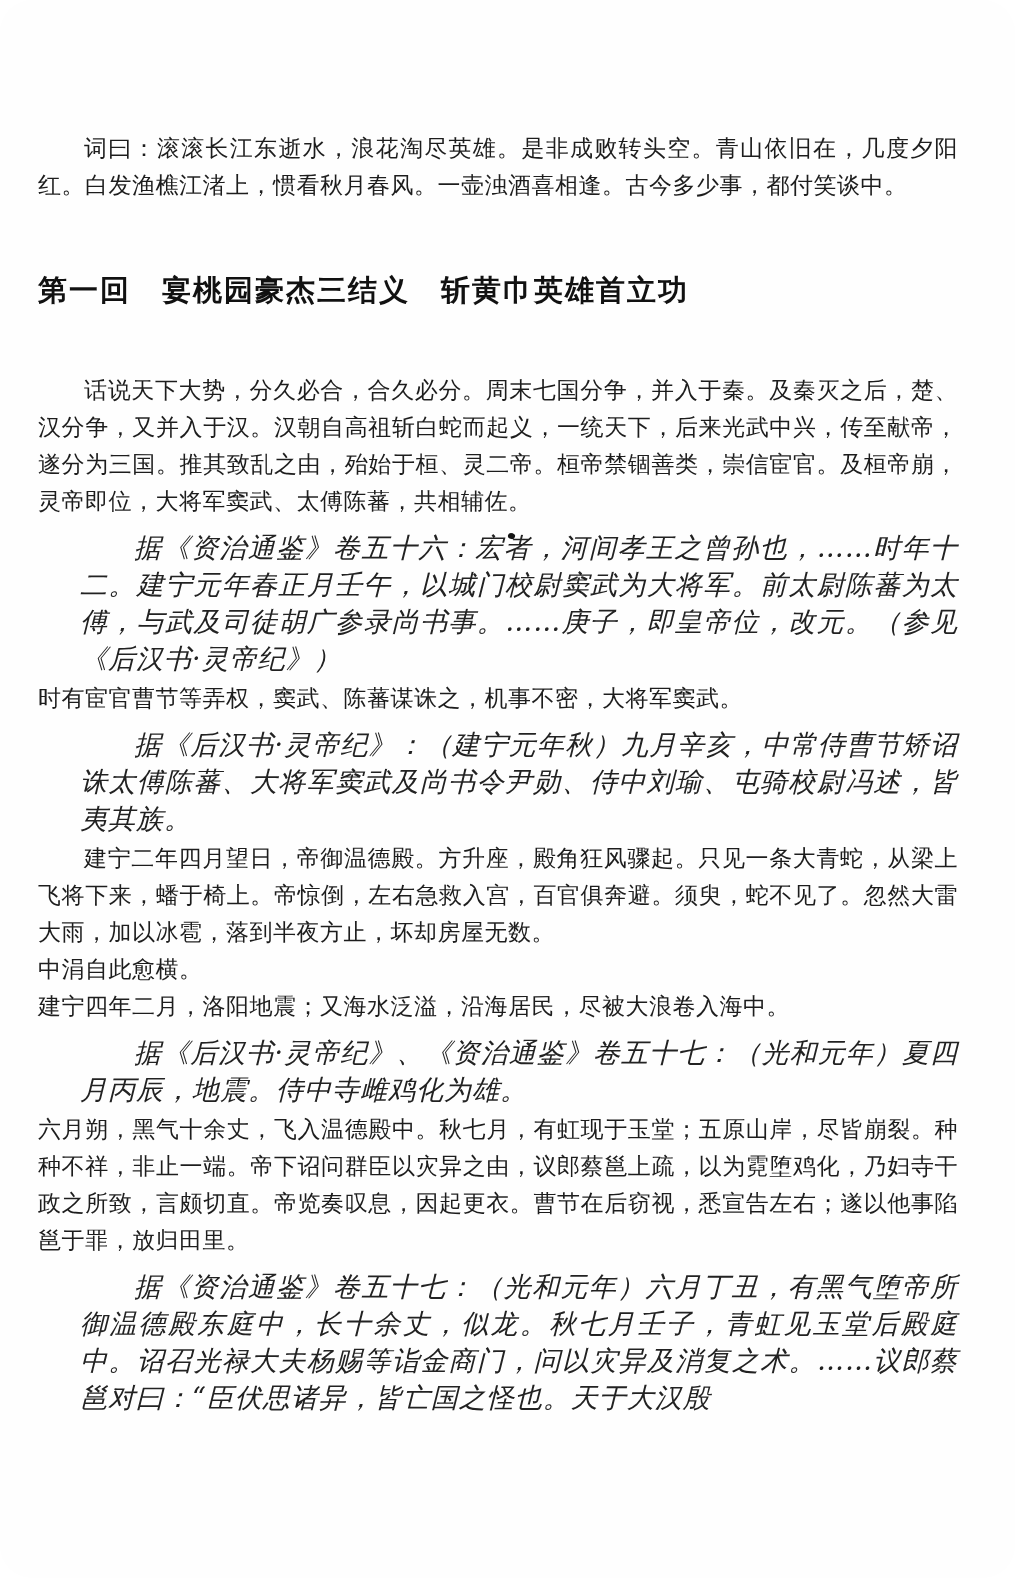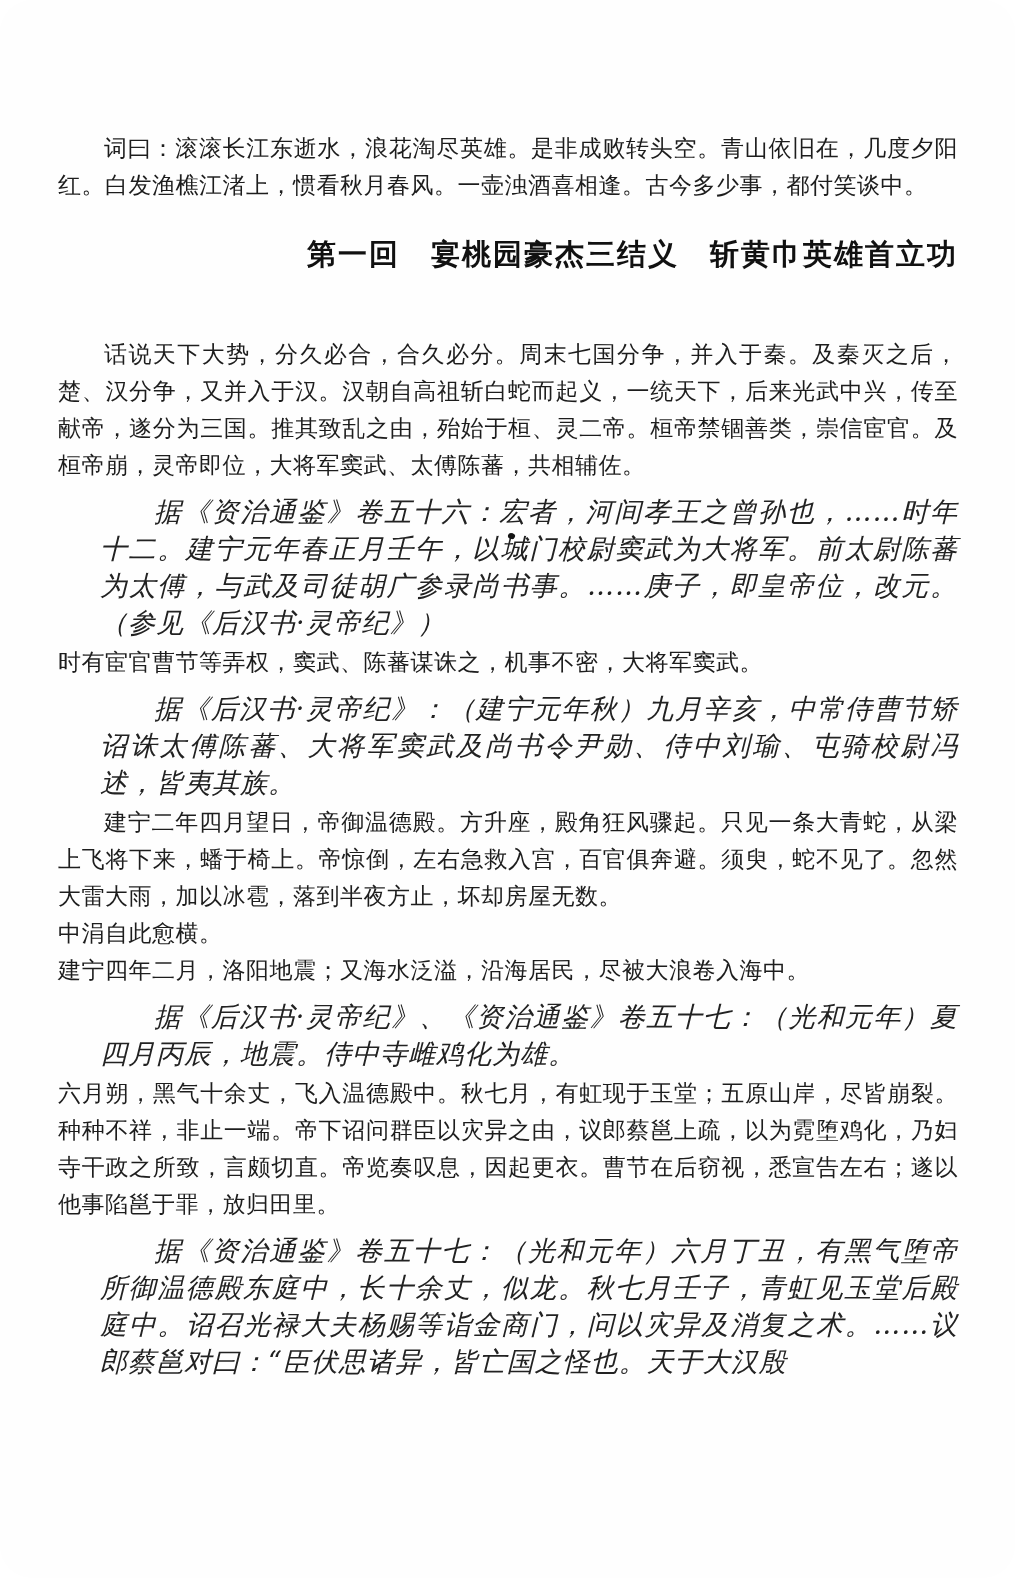--- a/index.html
+++ b/index.html
@@ -7,21 +7,21 @@
     padding: 0;
     background: #ffffff;
   }
   .page {
     position: relative;
     width: 1015px;
     height: 1578px;
     margin: 0 auto;
     background: #fefefe;
     box-sizing: border-box;
-    padding: 130px 57px 20px 58px;
+    padding: 130px 57px 20px 38px;
     color: #1d1d1d;
     font-family: "Liberation Serif", "DejaVu Serif", serif;
     overflow: hidden;
     border-radius: 32px;
   }
   p.body {
     font-size: 23px;
     line-height: 37px;
     margin: 0;
     text-align: justify;
@@ -29,23 +29,23 @@
     color: #1d1d1d;
   }
   p.indent {
     text-indent: 2em;
   }
   h1.chapter-title {
     font-family: "Liberation Sans", "DejaVu Sans", sans-serif;
     font-size: 29px;
     font-weight: 700;
     color: #111111;
-    text-align: right;
+    text-align: left;
     letter-spacing: 2px;
-    margin: 30px 0 62px 0;
+    margin: 66px 0 62px 0;
     line-height: 40px;
   }
   p.annotation {
     font-size: 27px;
     line-height: 37px;
     margin: 9px 0 3px 0;
     padding-left: 42px;
     text-indent: 2em;
     text-align: justify;
     font-style: italic;

